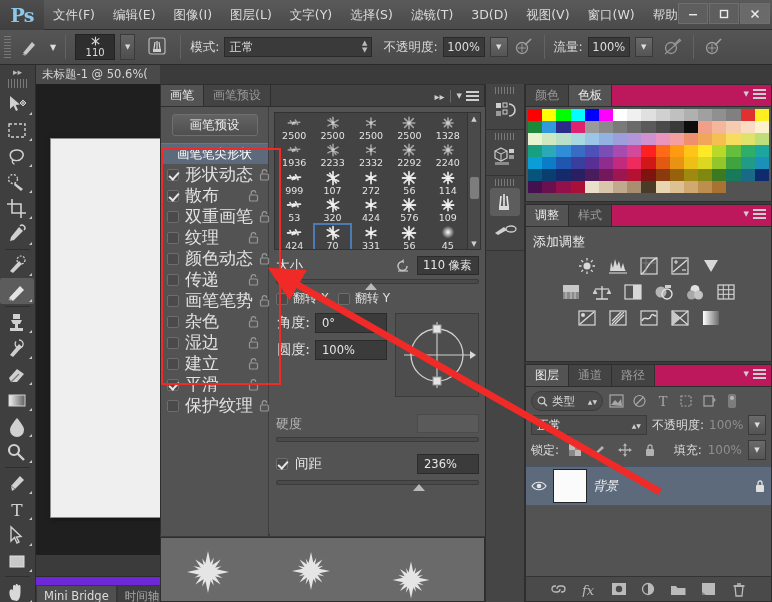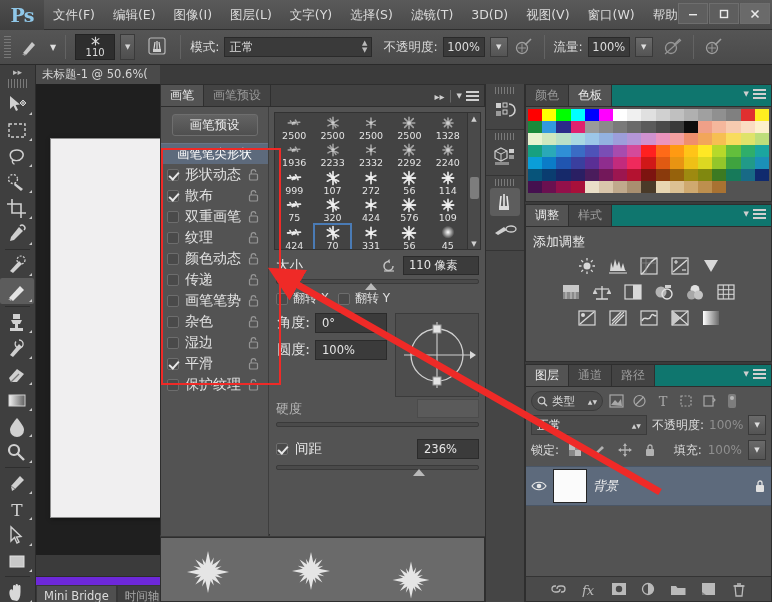--- a/index.html
+++ b/index.html
@@ -160,21 +160,21 @@
     height: 21px; display: flex; align-items: center; padding-left: 6px; gap: 6px;
   }
   .cbox {
     width: 12px; height: 12px; background: #4a4a4a; border: 1px solid #6d6d6d;
     border-radius: 2px; position: relative; flex: none;
   }
   .cbox.checked::after {
     content: ""; position: absolute; left: 3px; top: 0px; width: 4px; height: 8px;
     border: solid #e8e8e8; border-width: 0 2px 2px 0; transform: rotate(42deg);
   }
-  .opt-name { font-size: 14px; color: #e2e2e2; flex: 1; white-space: nowrap; }
+  .opt-name { font-size: 17px; color: #e2e2e2; flex: 1; white-space: nowrap; }
   .lock-ic { width: 14px; margin-right: 6px; opacity: .55; }
 
   .brush-right {
     position: absolute; left: 109px; top: 22px; width: 215px; height: 429px;
     background: #535353;
   }
   .tip-grid-wrap {
     margin: 5px 4px 0 4px; height: 138px; background: #434343;
     border: 1px solid #323232; display: flex;
   }
@@ -188,38 +188,38 @@
   .tip-scroll { width: 13px; background: #4a4a4a; border-left: 1px solid #333;
     position: relative; }
   .tip-scroll .sarrow { height: 11px; font-size: 7px; color: #cfcfcf;
     display: flex; align-items: center; justify-content: center; }
   .tip-scroll .thumb { position: absolute; left: 2px; width: 9px; height: 22px;
     top: 64px; background: #7d7d7d; border-radius: 2px; }
 
   .sect-row { display: flex; align-items: center; padding: 0 6px; margin-top: 6px; gap: 6px; }
   .sect-label { font-size: 13.5px; color: #e8e8e8; }
   .reset-ic { margin-left: auto; width: 16px; height: 16px; opacity:.85; }
-  .val-box { width: 76px; height: 19px; background: #3b3b3b; border: 1px solid #2b2b2b;
+  .val-box { width: 62px; height: 19px; background: #3b3b3b; border: 1px solid #2b2b2b;
     display: flex; align-items: center; padding-left: 5px; font-size: 11.5px; color: #e6e6e6; }
   .slider { margin: 4px 6px 0 6px; height: 5px; background: #4a4a4a;
     border: 1px solid #3a3a3a; border-radius: 2px; position: relative; }
   .slider .knob { position: absolute; top: 3px; width: 0; height: 0;
     border-left: 6px solid transparent; border-right: 6px solid transparent;
     border-bottom: 7px solid #b9b9b9; }
   .flip-row { display: flex; align-items: center; gap: 5px; padding: 6px 6px 0 6px; }
   .flip-row .lbl { font-size: 12px; color: #e0e0e0; }
   .angle-area { display: flex; padding: 6px 6px 0 6px; gap: 8px; }
   .angle-fields { flex: 1; }
   .afield { display: flex; align-items: center; margin-bottom: 7px; gap: 5px; justify-content: flex-end;}
   .afield .lbl { font-size: 14px; color: #e4e4e4; }
   .afield .box { width: 72px; height: 20px; background: #3b3b3b; border:1px solid #2b2b2b;
      display:flex; align-items:center; padding-left: 6px; font-size: 11.5px; color:#e6e6e6;}
   .dial { width: 84px; height: 84px; background: #4d4d4d; border: 1px solid #3b3b3b;
      position: relative; flex: none; }
-  .hard-row { display: flex; align-items: center; padding: 0 6px; margin-top: 2px; }
+  .hard-row { display: flex; align-items: center; padding: 0 6px; margin-top: 17px; }
   .hard-label { font-size: 13px; color: #b5b5b5; }
   .hard-box { margin-left: auto; width: 62px; height: 19px; background: #5a5a5a;
      border: 1px solid #4b4b4b; }
   .space-row { display: flex; align-items: center; padding: 0 6px; margin-top: 12px; gap: 7px; }
   .space-val { margin-left: auto; width: 62px; height: 20px; background: #3b3b3b;
      border: 1px solid #2b2b2b; display:flex;align-items:center;padding-left:6px;
      font-size:11.5px;color:#e6e6e6;}
   .brush-preview {
     position: absolute; left: 160px; top: 537px; width: 325px; height: 65px;
     background: #6a6a6a; border: 1px solid #2e2e2e; overflow: hidden;
@@ -236,21 +236,21 @@
   .dock-btn { width: 30px; height: 28px; margin: 1px auto; display: flex;
      align-items: center; justify-content: center; border-radius: 3px; }
   .dock-btn.sel { background: #5d5d5d; }
 
   
   .rpanel { position: absolute; left: 525px; width: 247px; background: #535353;
      border: 1px solid #2e2e2e; }
   .rp-color { top: 84px; height: 118px; }
   .rp-adjust { top: 204px; height: 158px; }
   .rp-layers { top: 364px; height: 238px; }
-  .rtabbar { height: 22px; background: #0f766e; display: flex; align-items: flex-end;
+  .rtabbar { height: 22px; background: #be185d; display: flex; align-items: flex-end;
      border-bottom: 1px solid #2e2e2e; position: relative; }
   .swatch-grid { display: grid; grid-template-columns: repeat(17, 1fr);
      grid-auto-rows: 12px; margin: 2px; gap: 0; }
   .sw { width: 100%; height: 100%; }
   .adj-title { font-size: 13px; color: #eaeaea; padding: 6px 0 0 7px; }
   .adj-rows { padding: 5px 0 0 0; }
   .adj-row { display: flex; justify-content: center; gap: 9px; margin-bottom: 6px; }
   .adj-ic { width: 22px; height: 20px; display: flex; align-items: center; justify-content: center; }
   .lfilter { display: flex; align-items: center; gap: 4px; padding: 4px 5px 0 5px; }
   .lfilter-combo { width: 72px; height: 20px; background: #4b4b4b; border: 1px solid #3b3b3b;
@@ -637,20 +637,30 @@
             <span class="cbox"></span>
             <span class="opt-name">湿边</span>
             <span class="lock-ic">
               <svg width="11" height="13" viewBox="0 0 11 13">
                 <rect x="1.5" y="6" width="8" height="6" rx="1" fill="none" stroke="#cccccc" stroke-width="1.2"></rect>
                 <path d="M3.2 6 V4 a2.3 2.3 0 0 1 4.6 0" fill="none" stroke="#cccccc" stroke-width="1.2"></path>
               </svg>
             </span>
           </div>
           <div class="opt-row">
+            <span class="cbox"></span>
+            <span class="opt-name">建立</span>
+            <span class="lock-ic">
+              <svg width="11" height="13" viewBox="0 0 11 13">
+                <rect x="1.5" y="6" width="8" height="6" rx="1" fill="none" stroke="#cccccc" stroke-width="1.2"></rect>
+                <path d="M3.2 6 V4 a2.3 2.3 0 0 1 4.6 0" fill="none" stroke="#cccccc" stroke-width="1.2"></path>
+              </svg>
+            </span>
+          </div>
+          <div class="opt-row">
             <span class="cbox checked"></span>
             <span class="opt-name">平滑</span>
             <span class="lock-ic">
               <svg width="11" height="13" viewBox="0 0 11 13">
                 <rect x="1.5" y="6" width="8" height="6" rx="1" fill="none" stroke="#cccccc" stroke-width="1.2"></rect>
                 <path d="M3.2 6 V4 a2.3 2.3 0 0 1 4.6 0" fill="none" stroke="#cccccc" stroke-width="1.2"></path>
               </svg>
             </span>
           </div>
           <div class="opt-row">
@@ -804,21 +814,21 @@
               </svg>
               <span class="tip-num">114</span>
             </div>
             <div class="tip-cell">
               <svg class="tip-img" viewBox="0 0 20 20">
                 <g transform="translate(10,10) scale(1) translate(-10,-10)">
                   <path d="M2,10 L18,9 M5,7 L8,12 M12,6 L15,12" stroke="#f2f2f2" stroke-width="2.2" opacity="0.92" stroke-linecap="round"></path>
                   <circle cx="10" cy="10" r="2.6" fill="#f2f2f2" opacity="0.92"></circle>
                 </g>
               </svg>
-              <span class="tip-num">75</span>
+              <span class="tip-num">53</span>
             </div>
             <div class="tip-cell">
               <svg class="tip-img" viewBox="0 0 20 20">
                 <g transform="translate(10,10) scale(1) translate(-10,-10)">
                   <path d="M10,2 L10,18 M3,6 L17,14 M17,6 L3,14 M6,4 L14,16" stroke="#f2f2f2" stroke-width="2.2" opacity="0.92" stroke-linecap="round"></path>
                   <circle cx="10" cy="10" r="2.6" fill="#f2f2f2" opacity="0.92"></circle>
                 </g>
               </svg>
               <span class="tip-num">320</span>
             </div>

